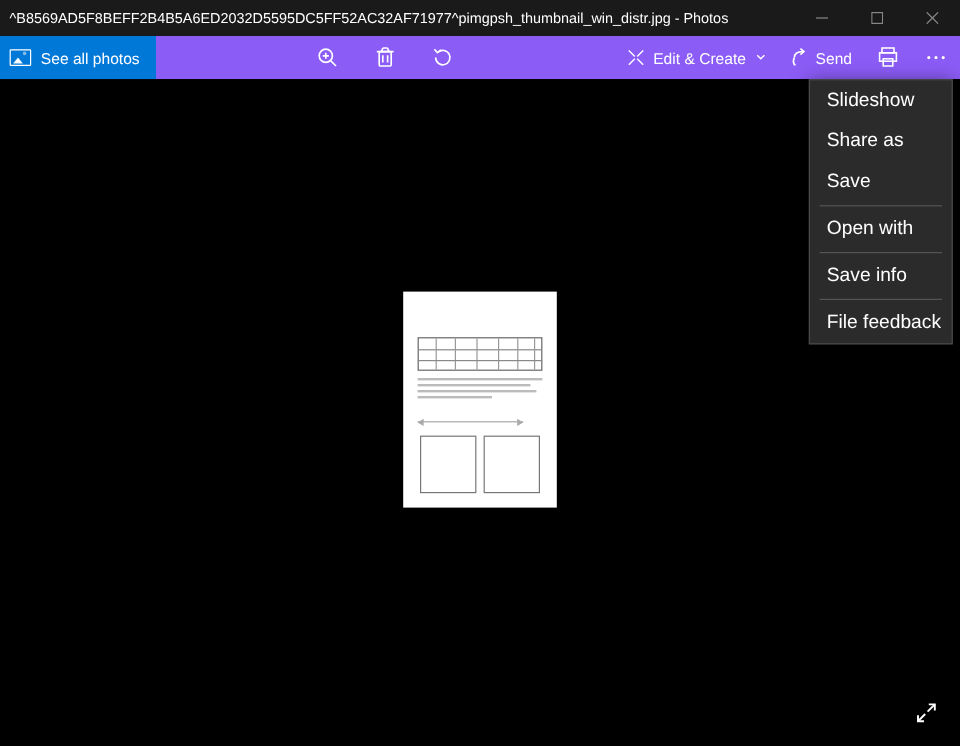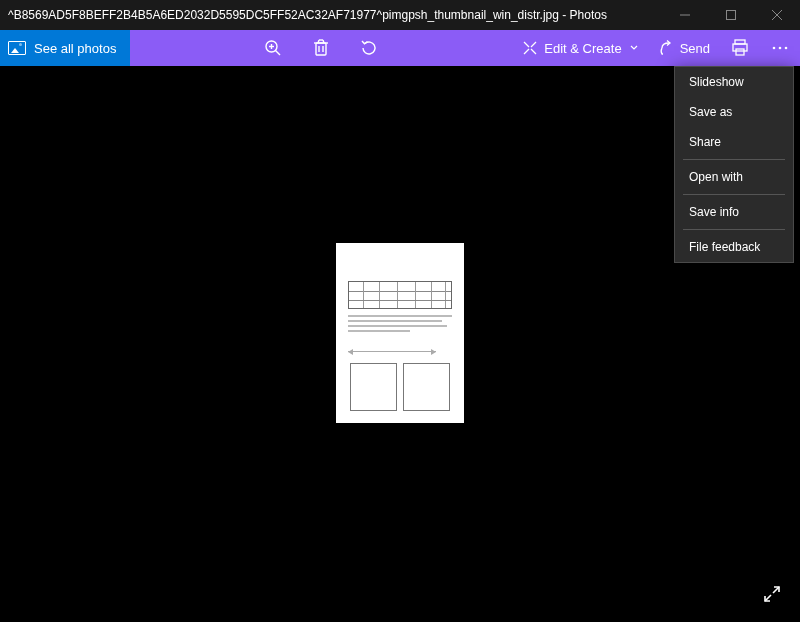--- a/index.html
+++ b/index.html
@@ -45,21 +45,21 @@
   .scan .dim { position:absolute; left:4px; right:20px; bottom:56px; height:8px; border-top:1px solid #aaa; }
   .scan .dim::before, .scan .dim::after{content:"";position:absolute;top:-3px;width:0;height:0;border-top:3px solid transparent;border-bottom:3px solid transparent;}
   .scan .dim::before{left:0;border-right:5px solid #aaa;}
   .scan .dim::after{right:0;border-left:5px solid #aaa;}
 
   
   .fullscreen-btn { position: absolute; right: 14px; bottom: 14px; width: 28px; height: 28px; display:flex; align-items:center; justify-content:center; }
   .fullscreen-btn svg { stroke:#fff; fill:none; }
 
   
-  .menu { position: absolute; right: 6px; top: 66px; width: 120px; background: #2b2b2b; border: 1px solid #4a4a4a; box-shadow: 0 4px 16px rgba(0,0,0,0.6); font-size: 12px; color: #fff; }
+  .menu { position: absolute; right: 6px; top: 66px; width: 120px; background: #2b2b2b; border: 1px solid #4a4a4a; box-shadow: 0 4px 16px rgba(0,0,0,0.6); font-size: 16px; color: #fff; }
   .menu .mi { padding: 8px 14px; cursor: default; white-space: nowrap; }
   .menu .sep { height: 1px; background: #555; margin: 2px 8px; }
 </style>
 </head>
 <body>
 
 <div class="window">
 
   <div class="titlebar">
     <div class="title">^B8569AD5F8BEFF2B4B5A6ED2032D5595DC5FF52AC32AF71977^pimgpsh_thumbnail_win_distr.jpg - Photos</div>
@@ -189,22 +189,22 @@
         <line x1="3" y1="17" x2="9" y2="11"></line>
         <polyline points="3,12 3,17 8,17"></polyline>
         <line x1="17" y1="3" x2="11" y2="9"></line>
         <polyline points="12,3 17,3 17,8"></polyline>
       </svg>
     </div>
   </div>
 
   <div class="menu">
     <div class="mi">Slideshow</div>
-    <div class="mi">Save as</div>
-    <div class="mi">Share</div>
+    <div class="mi">Share as</div>
+    <div class="mi">Save</div>
     <div class="sep"></div>
     <div class="mi">Open with</div>
     <div class="sep"></div>
     <div class="mi">Save info</div>
     <div class="sep"></div>
     <div class="mi">File feedback</div>
   </div>
 
 </div>
 

